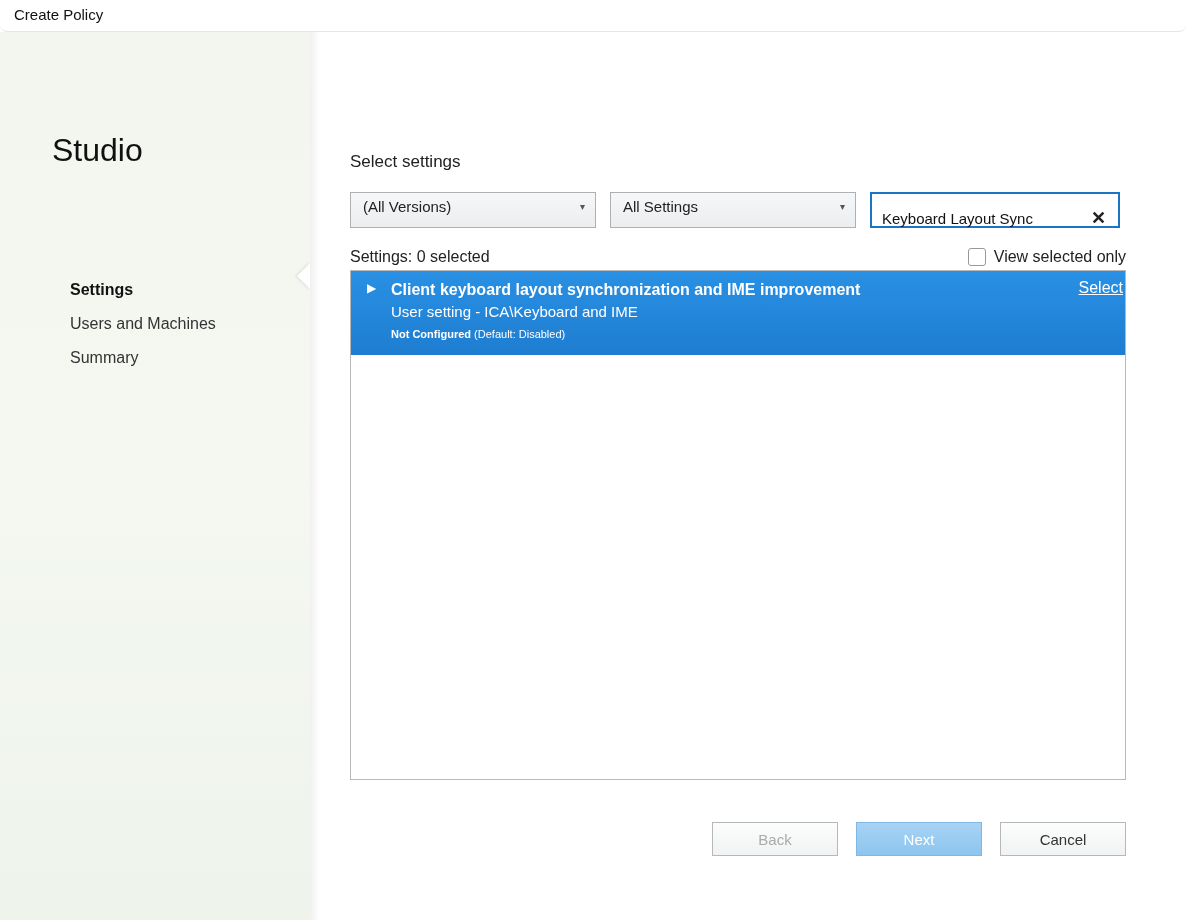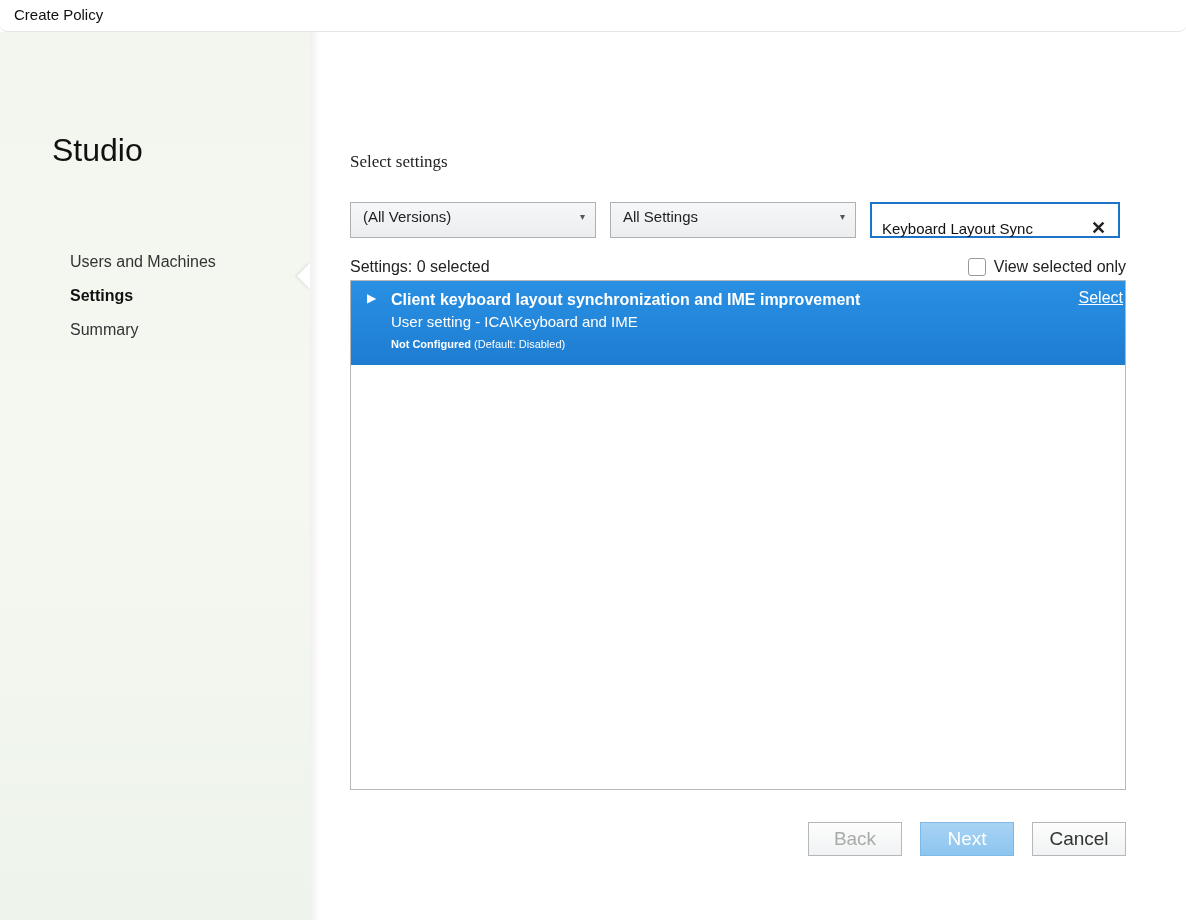--- a/index.html
+++ b/index.html
@@ -24,21 +24,21 @@
 
   .sidebar {
     width: 310px;
     padding: 100px 0 0 52px;
     position: relative;
   }
   .sidebar h1 {
     font-size: 32px;
     font-weight: 400;
     color: #111;
-    margin-bottom: 76px;
+    margin-bottom: 104px;
   }
   .side-item {
     font-size: 16px;
     line-height: 34px;
     color: #333;
     cursor: pointer;
     padding-left: 18px;
   }
   .side-item.active { font-weight: 700; color:#111; }
 
@@ -63,22 +63,21 @@
   .main::before {
     content:"";
     position:absolute;
     left:0; top:0; bottom:0;
     width:10px;
     background: linear-gradient(90deg, rgba(0,0,0,0.06), rgba(0,0,0,0));
   }
   .section-title {
     font-size: 17px;
     color: #222;
-    margin-bottom: 30px;
-    font-family: Liberation Serif, serif;
+    margin-bottom: 20px;
   }
   .filter-row {
     display: flex;
     gap: 14px;
     align-items: center;
     margin-bottom: 20px;
   }
   .combo {
     display:flex; align-items:center; justify-content:space-between;
     height: 36px;
@@ -160,45 +159,45 @@
     font-size:16px; cursor:pointer;
   }
 
   .footer-btns {
     position:absolute;
     right: 60px;
     bottom: 64px;
     display:flex; gap:18px;
   }
   .btn {
-    width: 94px; height: 34px;
+    width: 126px; height: 34px;
     border: 1px solid #b5b8bb;
     background: linear-gradient(#fdfdfd,#f0f2f3);
-    font-size:19px; color:#333;
+    font-size:15px; color:#333;
     cursor:pointer;
   }
   .btn:disabled { color:#aaa; cursor:default; }
   .btn.primary {
     border:1px solid #7fb8e4;
     background: linear-gradient(#a8d3f4,#8cc5ef);
     color:#fff;
   }
 </style>
 </head>
 <body>
 
 <div class="title-bar">Create Policy</div>
 
 <div class="workspace">
 
   <div class="sidebar">
     <h1>Studio</h1>
 
+    <div class="side-item active">Settings</div>
     <div class="side-item">Users and Machines</div>
-    <div class="side-item active">Settings</div>
     <div class="side-item">Summary</div>
 
     <div class="sidebar-notch"></div>
   </div>
 
   <div class="main">
     <div class="section-title">Select settings</div>
 
     <div class="filter-row">
       <div class="combo versions">

